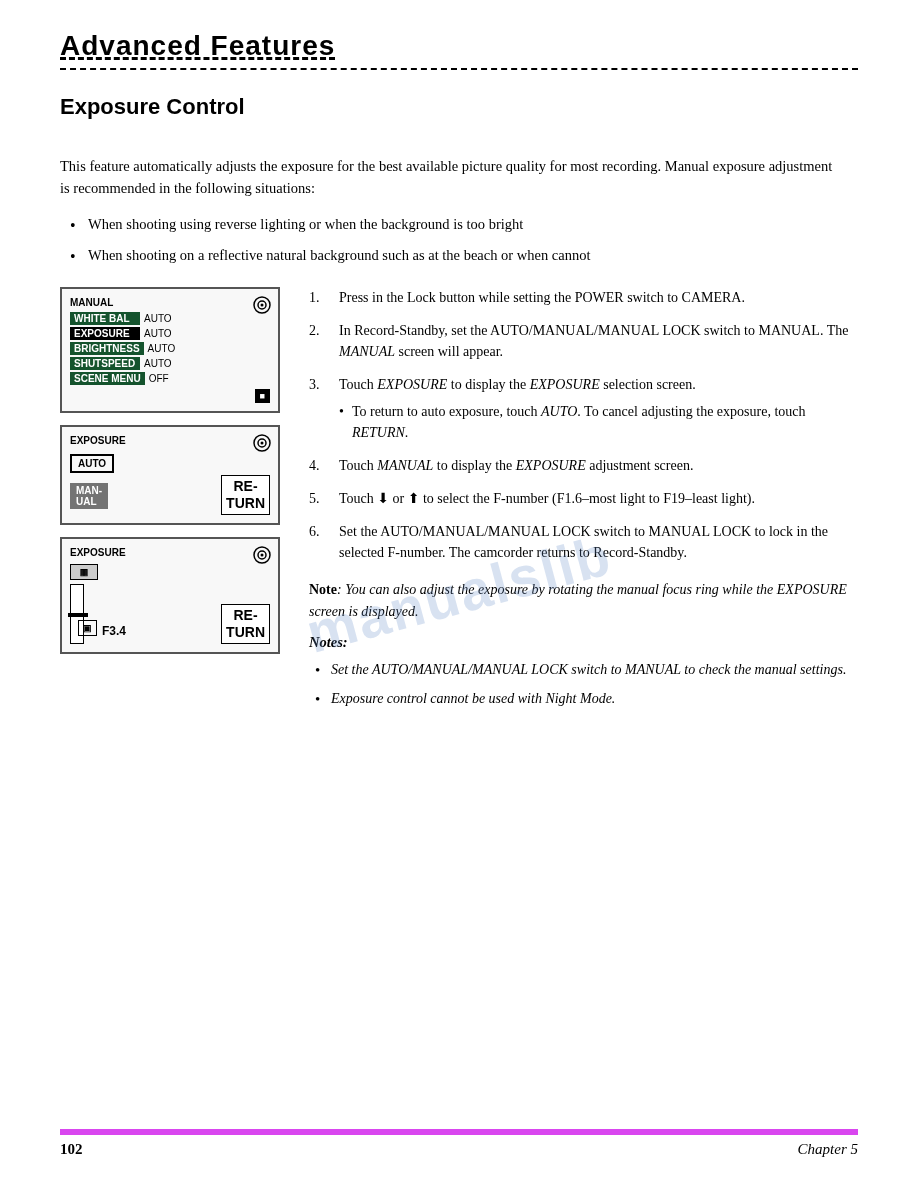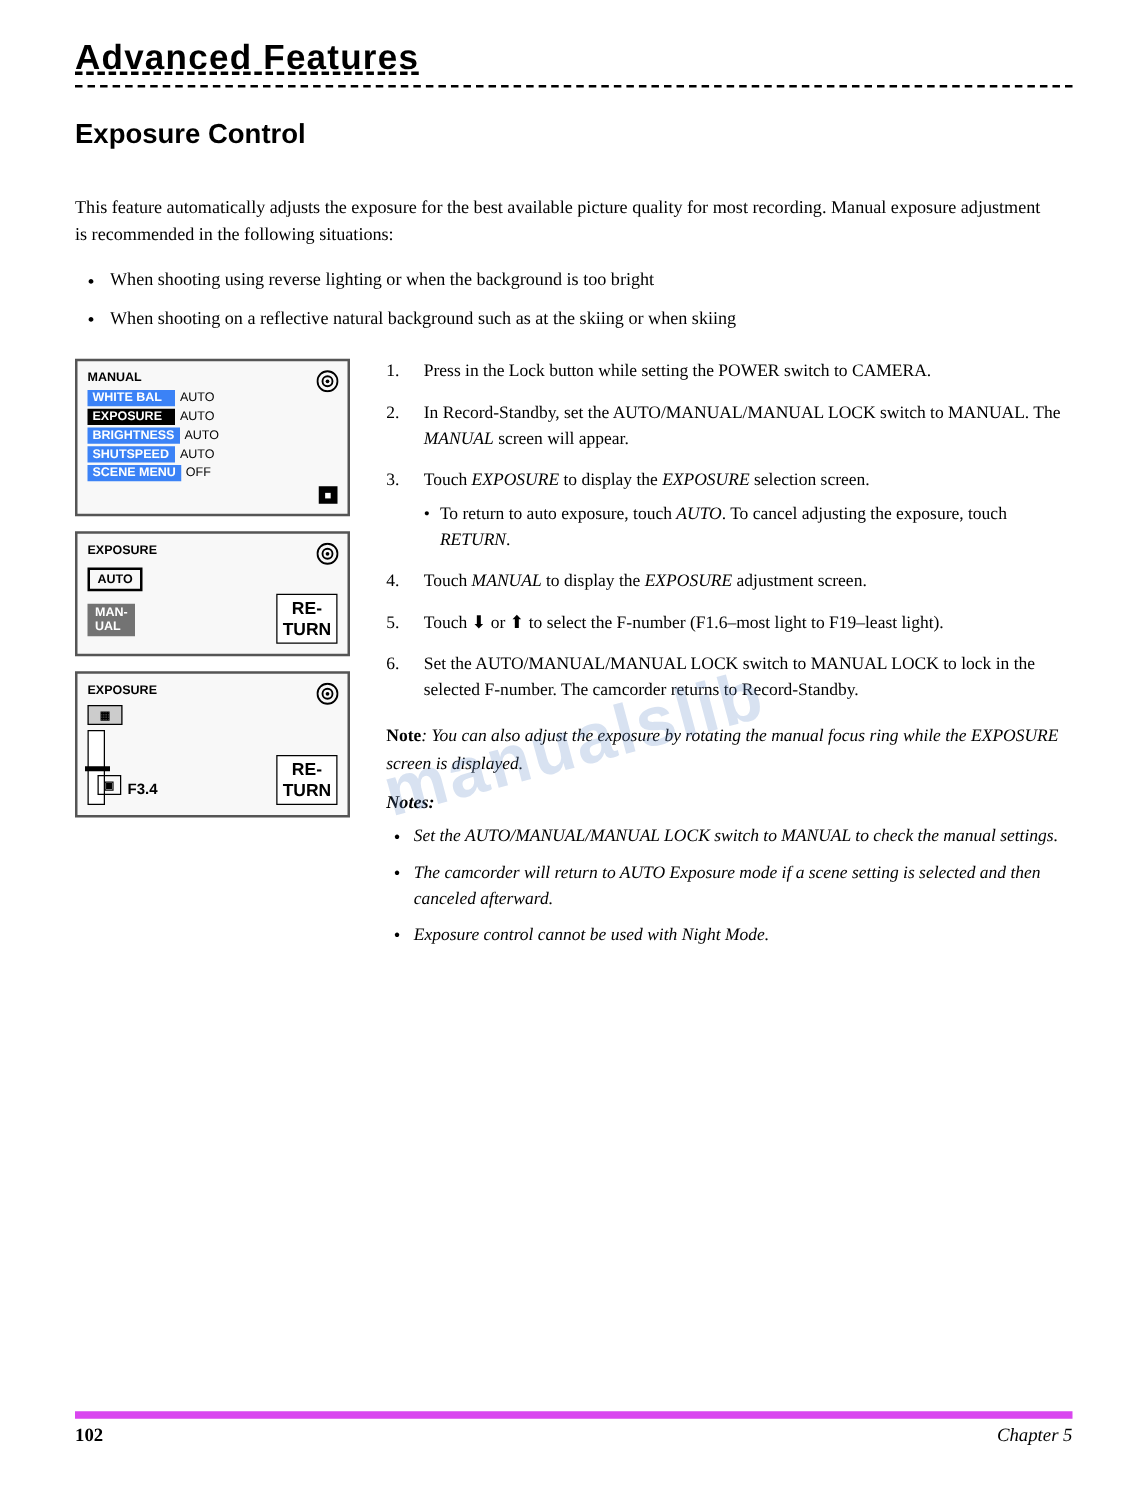--- a/index.html
+++ b/index.html
@@ -110,21 +110,21 @@
       align-items: center;
       justify-content: center;
     }
     .lcd-row {
       display: flex;
       align-items: center;
       margin-bottom: 2px;
       gap: 4px;
     }
     .lcd-highlighted {
-      background: #3b82f6;
+      background: #14532d;
       color: #fff;
       padding: 1px 4px;
       font-size: 10px;
       font-weight: bold;
       min-width: 70px;
       display: inline-block;
     }
     .lcd-label {
       font-size: 10px;
       color: #000;
@@ -328,21 +328,21 @@
   <div class="page-header">
     <h1>Advanced Features</h1>
   </div>
 
   <div class="section-title">Exposure Control</div>
 
   <p class="intro-text">This feature automatically adjusts the exposure for the best available picture quality for most recording. Manual exposure adjustment is recommended in the following situations:</p>
 
   <ul class="bullet-list">
     <li>When shooting using reverse lighting or when the background is too bright</li>
-    <li>When shooting on a reflective natural background such as at the skiing or when skiing</li>
+    <li>When shooting on a reflective natural background such as at the beach or when cannot</li>
   </ul>
 
   <div class="content-columns">
 
     <div class="left-column">
 
       <div class="lcd-screen">
         <div class="lcd-header">MANUAL</div>
         <div class="lcd-icon">
           <svg width="18" height="18" viewBox="0 0 18 18">
@@ -487,21 +487,20 @@
       </ol>
 
       <p class="note-italic">
         <strong>Note</strong><em>: You can also adjust the exposure by rotating the manual focus ring while the EXPOSURE screen is displayed.</em>
       </p>
 
       <div class="notes-section">
         <div class="notes-title">Notes:</div>
         <ul class="notes-bullet-list">
           <li>Set the AUTO/MANUAL/MANUAL LOCK switch to MANUAL to check the manual settings.</li>
-          <li>The camcorder will return to AUTO Exposure mode if a scene setting is selected and then canceled afterward.</li>
           <li>Exposure control cannot be used with Night Mode.</li>
         </ul>
       </div>
 
     </div>
   </div>
 
   <div class="page-footer">
     <span class="footer-page-num">102</span>
     <span class="footer-chapter">Chapter 5</span>

